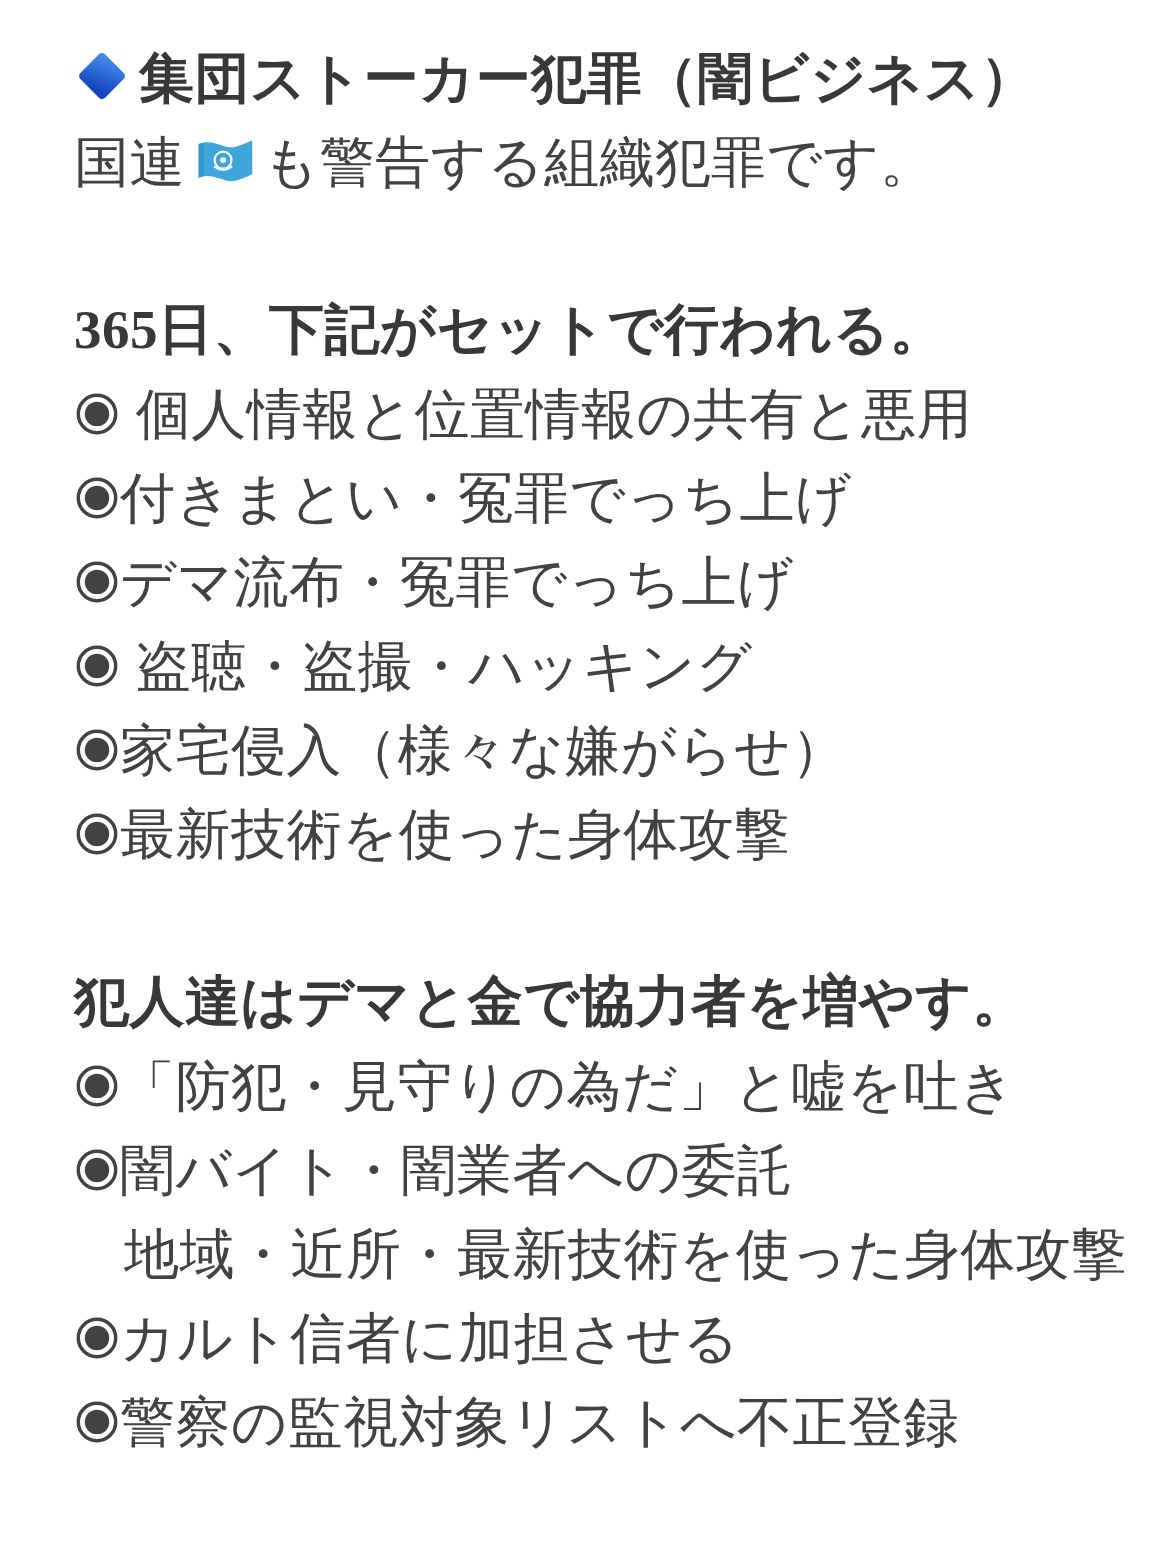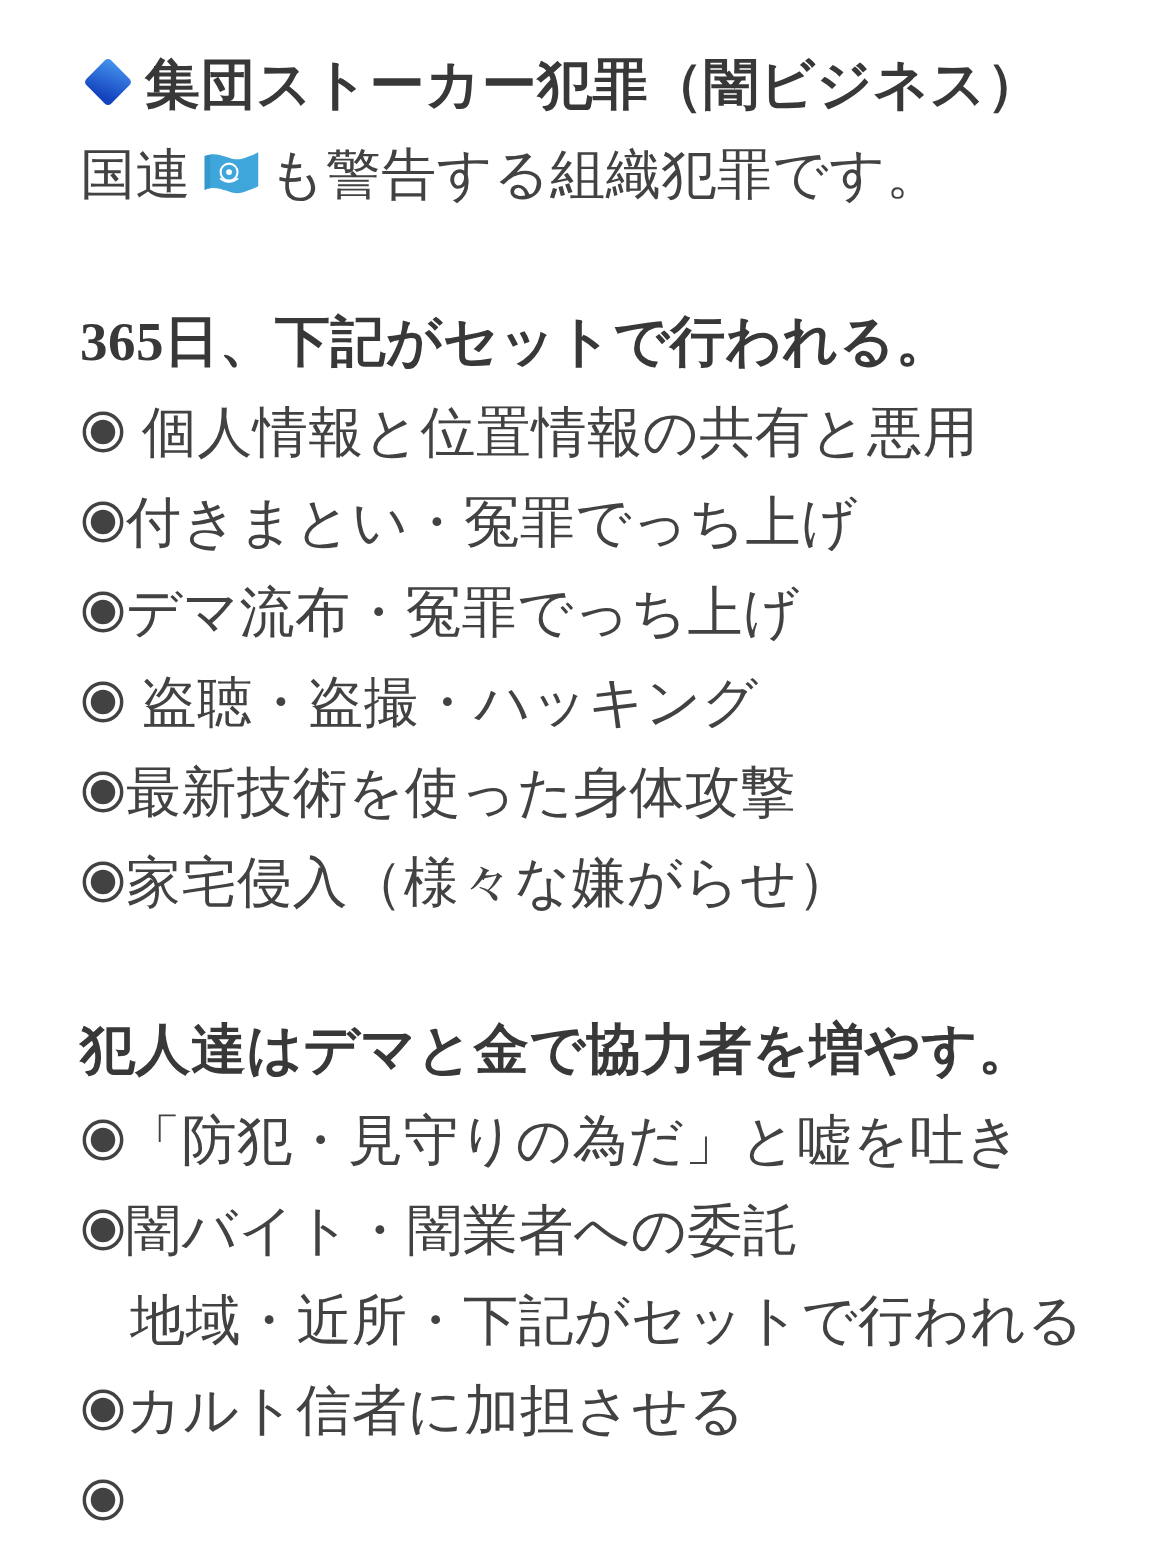--- a/index.html
+++ b/index.html
@@ -6,21 +6,21 @@
   body{
     width:1170px;
     min-height:1562px;
     background:#ffffff;
     font-family:"Liberation Sans",sans-serif;
     color:#424242;
     overflow:hidden;
   }
   main{padding:36px 34px 20px 74px;}
   .line{
-    margin:6px;
+    margin:0;
     font-size:55px;
     line-height:84px;
     font-weight:400;
     letter-spacing:0.5px;
   }
   .bold{font-weight:700;color:#383838;}
   h2.line{font-size:55px;font-family:Liberation Serif, serif;}
   .section-gap{margin-top:84px;}
   .emoji svg,.bullet svg{display:inline-block;}
   .diamond svg{width:56px;height:56px;vertical-align:-7px;margin-right:9px;}
@@ -75,39 +75,39 @@
   <p class="line"><span class="bullet"><svg viewBox="0 0 48 48">
           <use href="#fisheye"></use>
         </svg></span><span>デマ流布・冤罪でっち上げ</span></p>
 
   <p class="line"><span class="bullet"><svg viewBox="0 0 48 48">
           <use href="#fisheye"></use>
         </svg></span><span> 盗聴・盗撮・ハッキング</span></p>
 
   <p class="line"><span class="bullet"><svg viewBox="0 0 48 48">
           <use href="#fisheye"></use>
-        </svg></span><span>最新技術を使った身体攻撃</span></p>
+        </svg></span><span>家宅侵入（様々な嫌がらせ）</span></p>
 
   <p class="line"><span class="bullet"><svg viewBox="0 0 48 48">
           <use href="#fisheye"></use>
-        </svg></span><span>家宅侵入（様々な嫌がらせ）</span></p>
+        </svg></span><span>最新技術を使った身体攻撃</span></p>
 
   <h2 class="line bold section-gap">犯人達はデマと金で協力者を増やす。</h2>
 
   <p class="line"><span class="bullet"><svg viewBox="0 0 48 48">
           <use href="#fisheye"></use>
         </svg></span><span>「防犯・見守りの為だ」と嘘を吐き</span></p>
 
   <p class="line"><span class="bullet"><svg viewBox="0 0 48 48">
           <use href="#fisheye"></use>
         </svg></span><span>闇バイト・闇業者への委託</span></p>
 
-  <p class="line"><span class="indent-spacer"></span><span>地域・近所・下記がセットで行われる</span></p>
+  <p class="line"><span class="indent-spacer"></span><span>地域・近所・最新技術を使った身体攻撃</span></p>
 
   <p class="line"><span class="bullet"><svg viewBox="0 0 48 48">
           <use href="#fisheye"></use>
         </svg></span><span>カルト信者に加担させる</span></p>
 
   <p class="line"><span class="bullet"><svg viewBox="0 0 48 48">
           <use href="#fisheye"></use>
-        </svg></span></p>
+        </svg></span><span>警察の監視対象リストへ不正登録</span></p>
 
 </main>
 
 </body></html>

